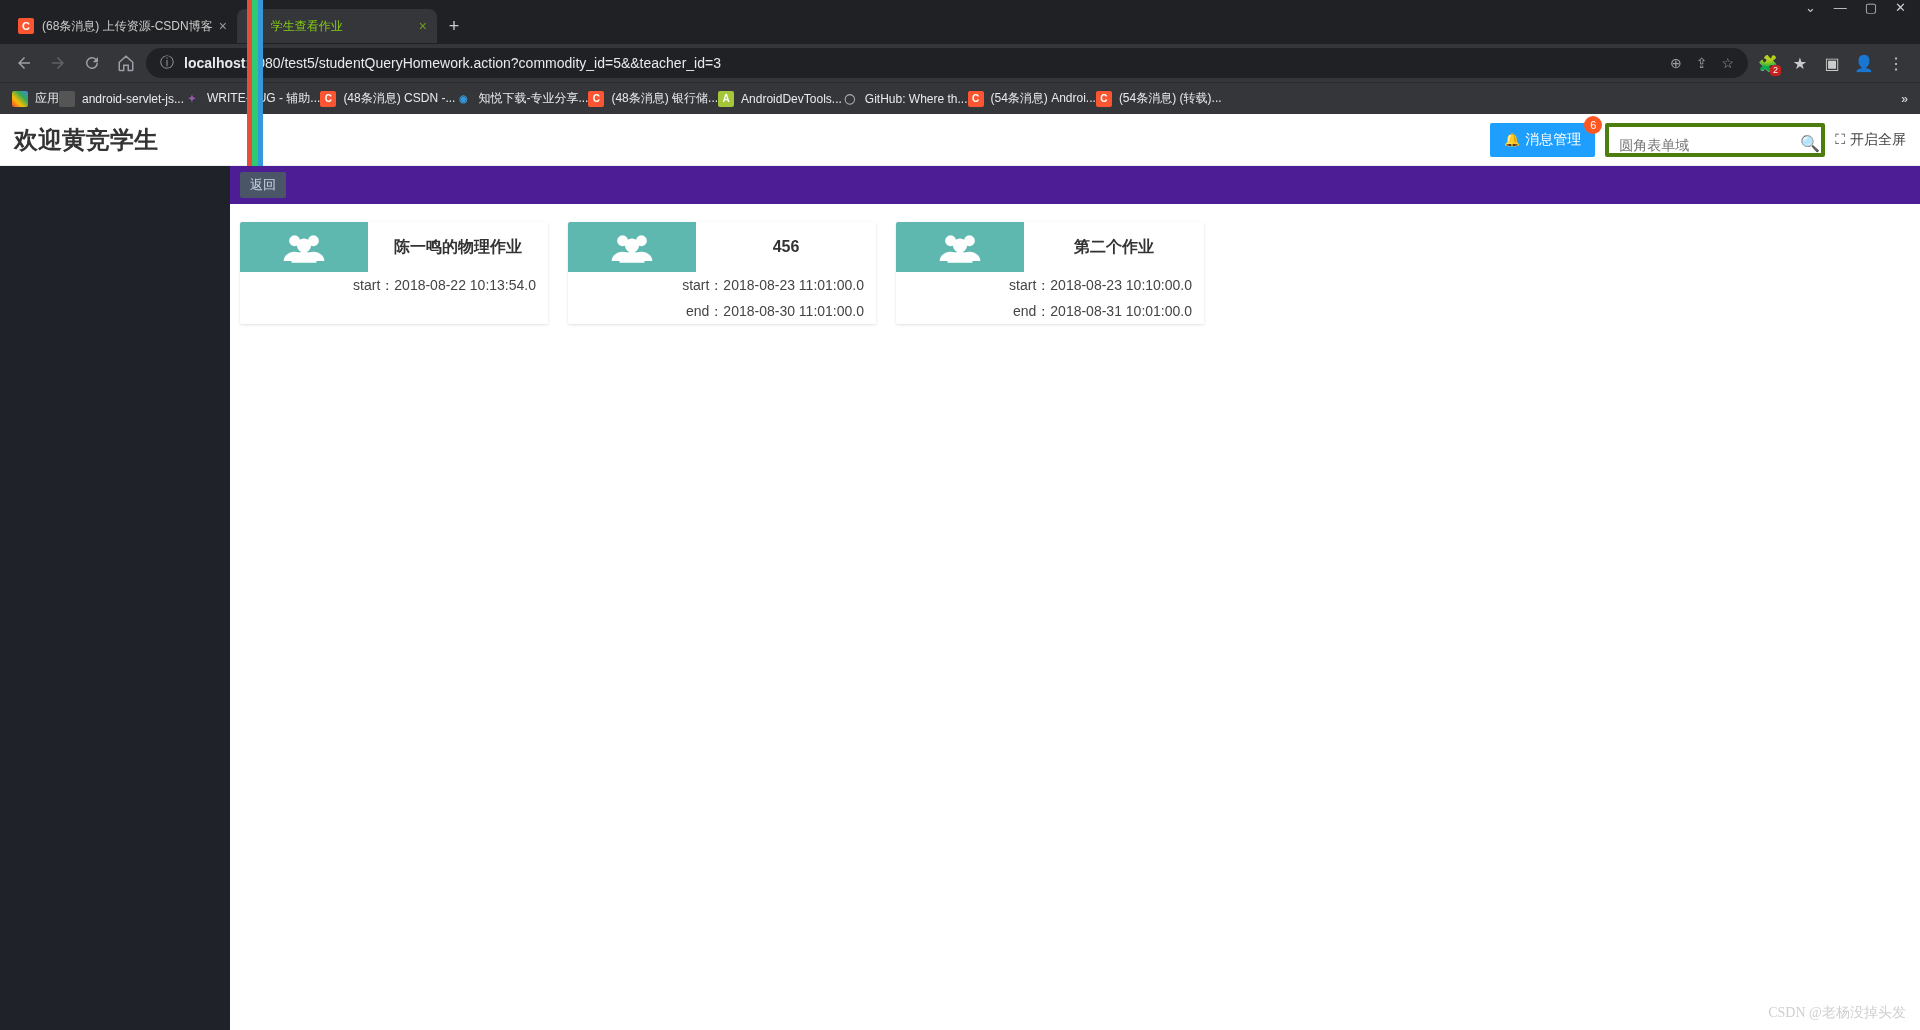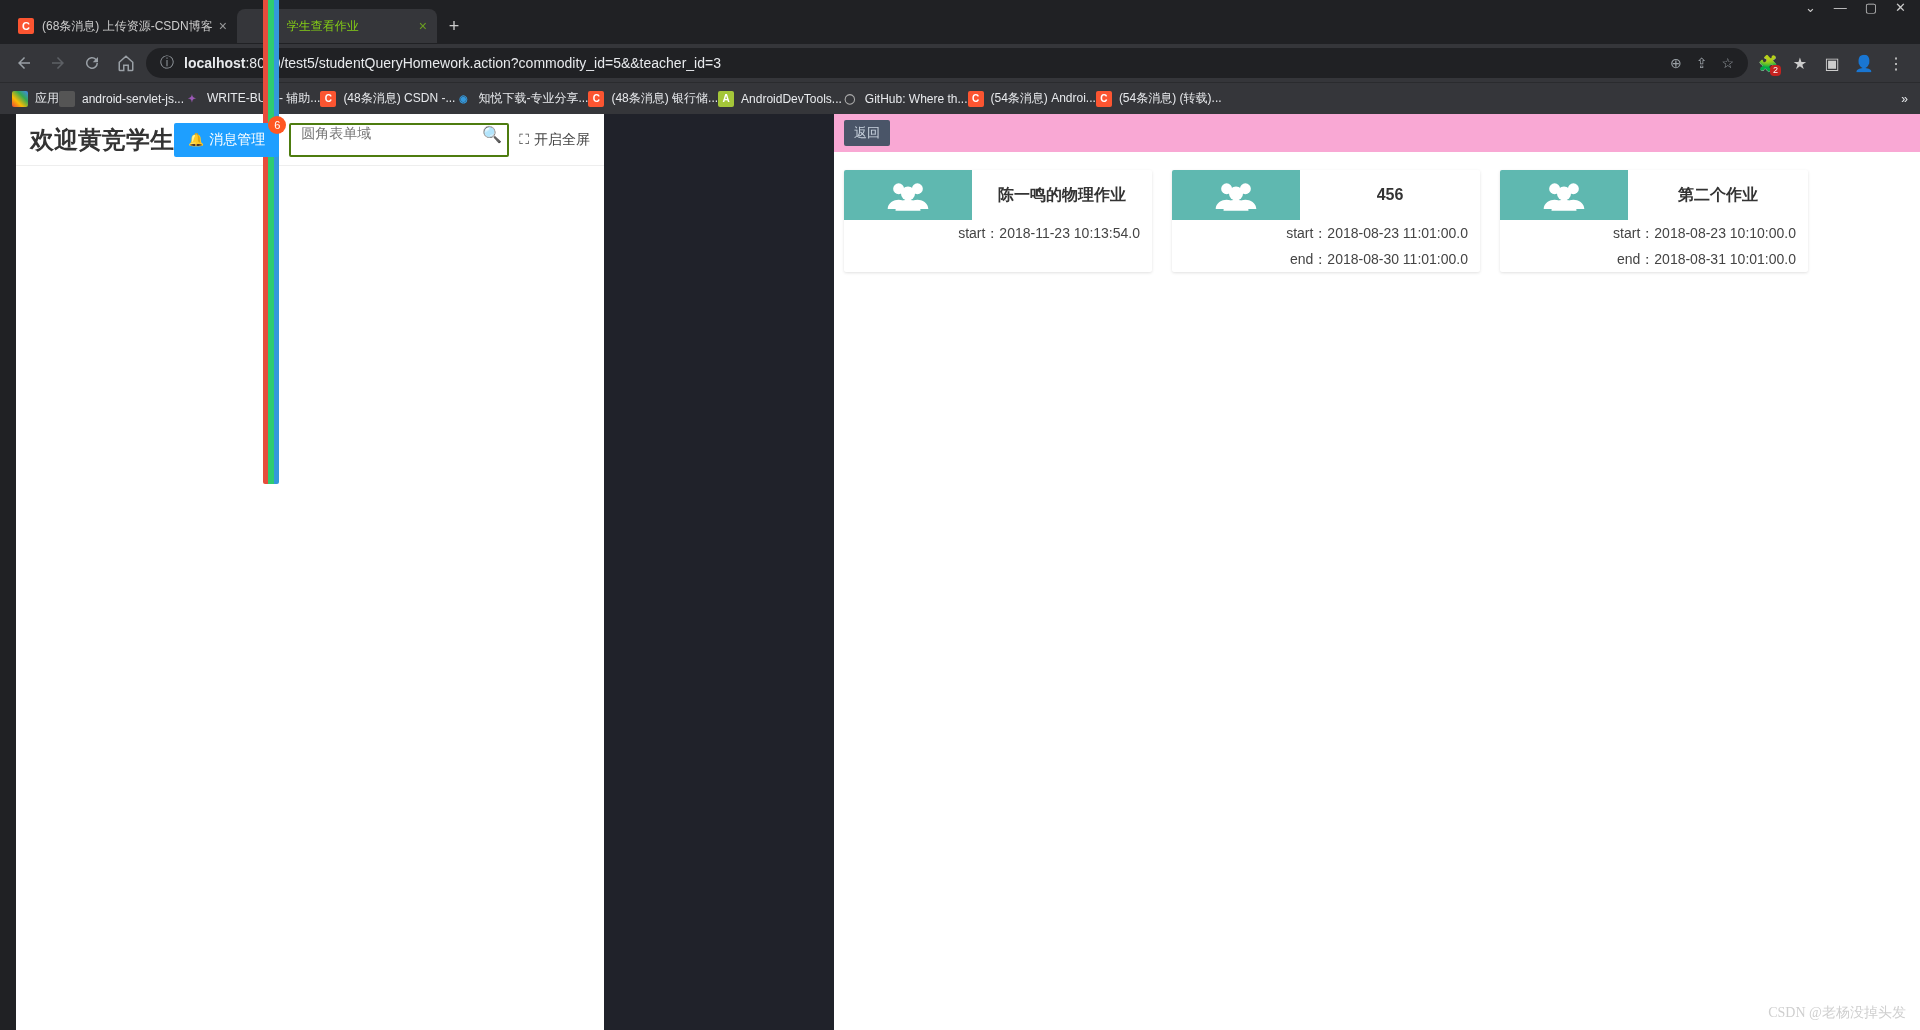--- a/index.html
+++ b/index.html
@@ -30,37 +30,37 @@
     .addr-icons { display: flex; gap: 14px; color: #9aa0a6; align-items: center; }
     .ext-icons { display: flex; gap: 12px; color: #ccc; align-items: center; padding: 0 4px; }
     .ext-icon { width: 20px; height: 20px; display: flex; align-items: center; justify-content: center; position: relative; }
     .badge-num { position: absolute; bottom: -3px; right: -3px; background: #c5221f; color: #fff; font-size: 9px; border-radius: 4px; padding: 0 3px; line-height: 11px; }
     
     .bookmarks-row { display: flex; align-items: center; height: 32px; background: #35363a; padding: 0 12px; gap: 0; color: #e8eaed; font-size: 12px; border-top: 1px solid #2a2b2e; }
     .bookmark { display: flex; align-items: center; gap: 7px; cursor: pointer; white-space: nowrap; }
     .bm-icon { width: 16px; height: 16px; display: flex; align-items: center; justify-content: center; border-radius: 2px; font-size: 10px; font-weight: bold; }
     
     
-    .app { height: calc(100vh - 114px); display: flex; flex-direction: row; background: #fff; margin-left: 16px; }
+    .app { height: calc(100vh - 114px); display: flex; flex-direction: column; background: #fff; }
     .app-header { display: flex; align-items: center; justify-content: space-between; height: 52px; padding: 0 14px; background: #fff; border-bottom: 1px solid #eee; }
     .app-title { font-size: 24px; font-weight: 700; color: #333; }
     .header-right { display: flex; align-items: center; gap: 10px; }
     .msg-btn { background: #1e9fff; color: #fff; border: none; height: 34px; padding: 0 14px; font-size: 14px; display: flex; align-items: center; gap: 5px; cursor: pointer; position: relative; border-radius: 2px; }
     .msg-btn .bell { font-size: 13px; }
     .msg-badge { position: absolute; top: -7px; right: -7px; background: #ff5722; color: #fff; border-radius: 50%; width: 18px; height: 18px; font-size: 11px; display: flex; align-items: center; justify-content: center; }
-    .search-wrap { display: flex; align-items: flex-start; border: 2px solid #4d7c0f; border-radius: 2px; height: 34px; width: 220px; padding: 0 10px; }
+    .search-wrap { display: flex; align-items: flex-end; border: 4px solid #4d7c0f; border-radius: 2px; height: 34px; width: 220px; padding: 0 10px; }
     .search-wrap input { flex: 1; border: none; outline: none; font-size: 14px; color: #333; }
     .search-wrap .sicon { color: #5fb878; cursor: pointer; }
     .fullscreen-btn { display: flex; align-items: center; gap: 5px; color: #444; font-size: 14px; cursor: pointer; }
     
     .app-body { flex: 1; display: flex; background: #fff; }
     .sidebar { width: 230px; background: #20222a; }
     .main { flex: 1; background: #fff; position: relative; }
     
-    .breadcrumb-bar { height: 38px; background: #f9a8d4; display: flex; align-items: center; padding: 0 10px; }
+    .breadcrumb-bar { height: 38px; background: #4c1d95; display: flex; align-items: center; padding: 0 10px; }
     .back-btn { background: #4a5568; color: #cbd5e0; padding: 4px 10px; font-size: 13px; border: none; cursor: pointer; border-radius: 2px; }
     
     .cards-wrap { display: flex; gap: 20px; padding: 18px 10px; }
     .card { width: 308px; background: #fff; box-shadow: 0 1px 3px rgba(0,0,0,0.12); border-radius: 2px; overflow: hidden; }
     .card-row1 { display: flex; }
     .card-img { width: 128px; height: 50px; background: #5fb8b0; display: flex; align-items: center; justify-content: center; }
     .card-img svg { width: 50px; height: 38px; }
     .card-title { flex: 1; display: flex; align-items: center; justify-content: center; font-size: 16px; font-weight: 700; color: #333; padding: 0 8px; }
     .card-line { text-align: right; padding: 5px 12px 3px; font-size: 14px; color: #444; }
     
@@ -211,21 +211,21 @@
             <div class="card-img">
                 <svg viewBox="0 0 64 40" fill="#fff">
                   <circle cx="20" cy="12" r="7"></circle>
                   <circle cx="44" cy="12" r="7"></circle>
                   <circle cx="32" cy="18" r="9"></circle>
                   <path d="M6 38c0-8 8-12 14-12s14 4 14 12zM30 38c0-8 8-12 14-12s14 4 14 12zM16 40c0-10 8-14 16-14s16 4 16 14z"></path>
                 </svg>
               </div>
             <div class="card-title">陈一鸣的物理作业</div>
           </div>
-          <div class="card-line"><span>start：</span><span>2018-11-23 10:13:54.0</span></div>
+          <div class="card-line"><span>start：</span><span>2018-08-22 10:13:54.0</span></div>
         </div>
         <div class="card">
           <div class="card-row1">
             <div class="card-img">
                 <svg viewBox="0 0 64 40" fill="#fff">
                   <circle cx="20" cy="12" r="7"></circle>
                   <circle cx="44" cy="12" r="7"></circle>
                   <circle cx="32" cy="18" r="9"></circle>
                   <path d="M6 38c0-8 8-12 14-12s14 4 14 12zM30 38c0-8 8-12 14-12s14 4 14 12zM16 40c0-10 8-14 16-14s16 4 16 14z"></path>
                 </svg>

